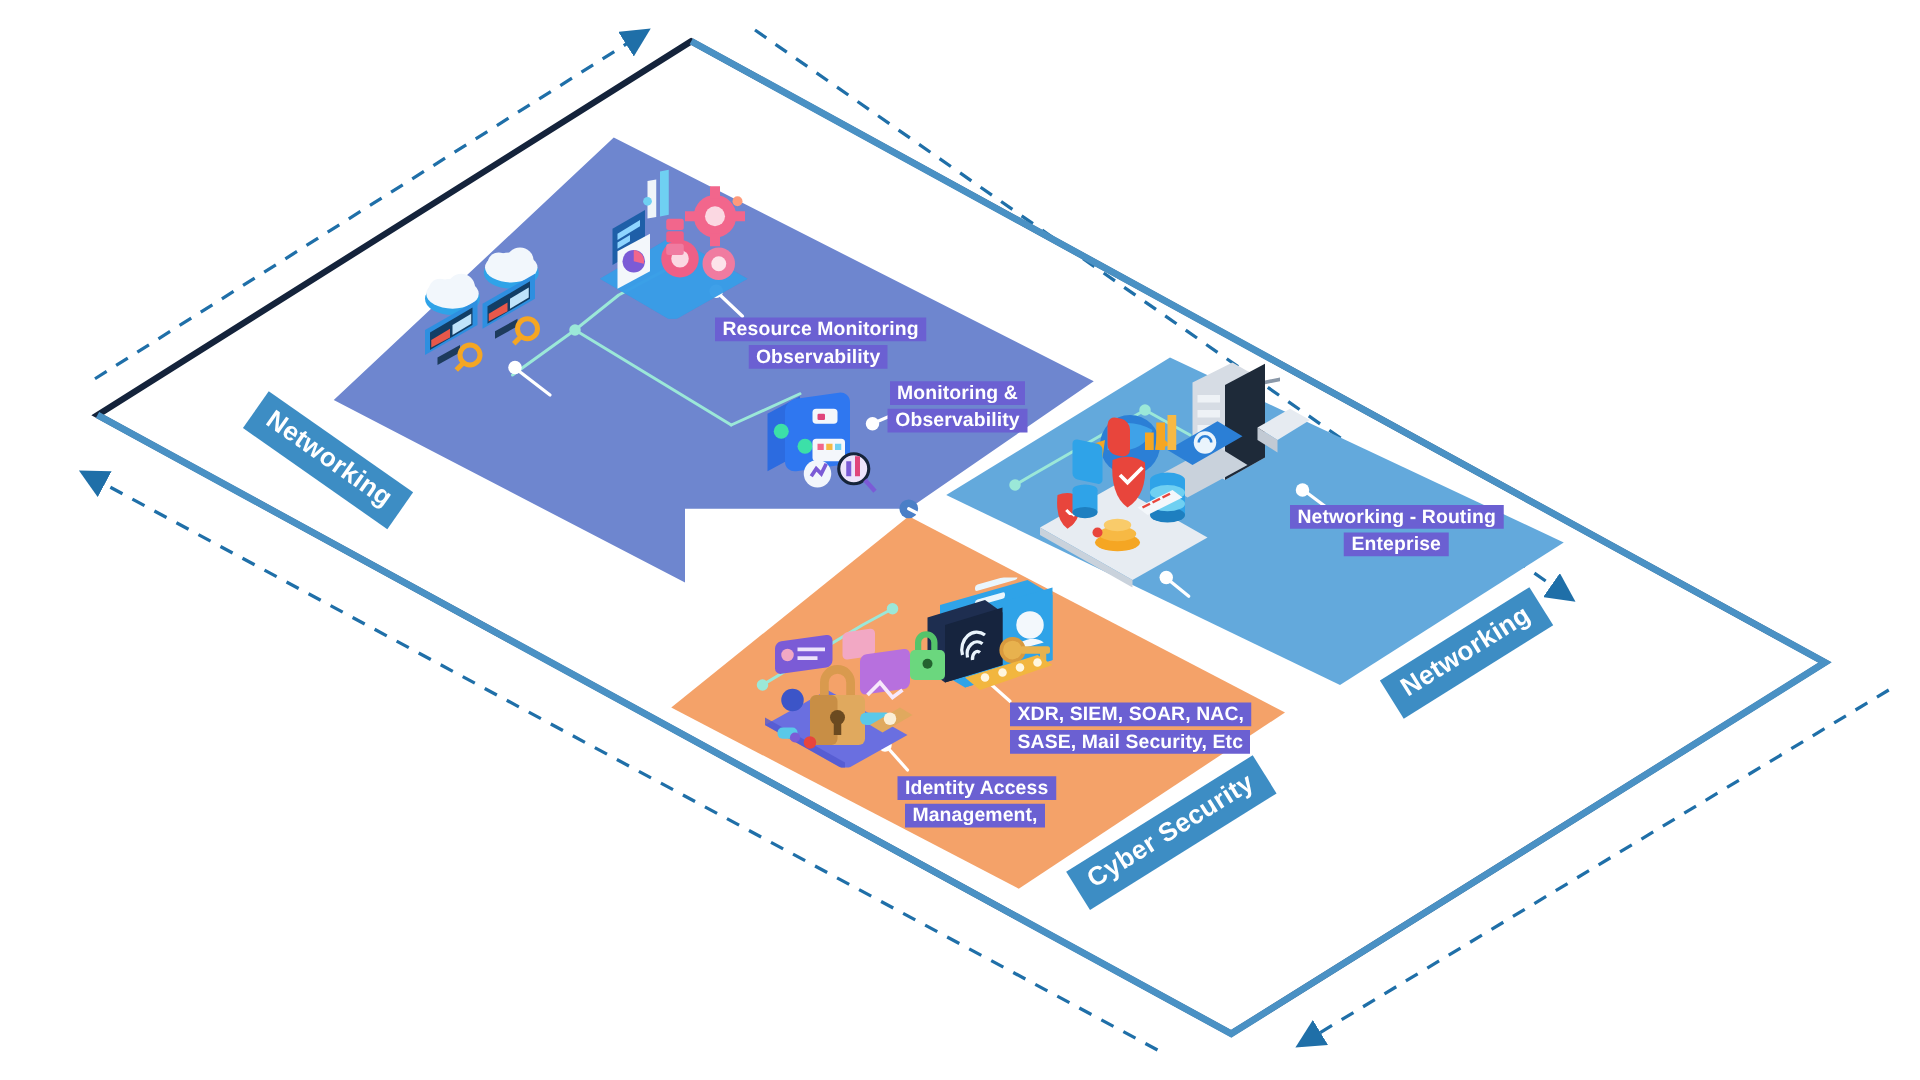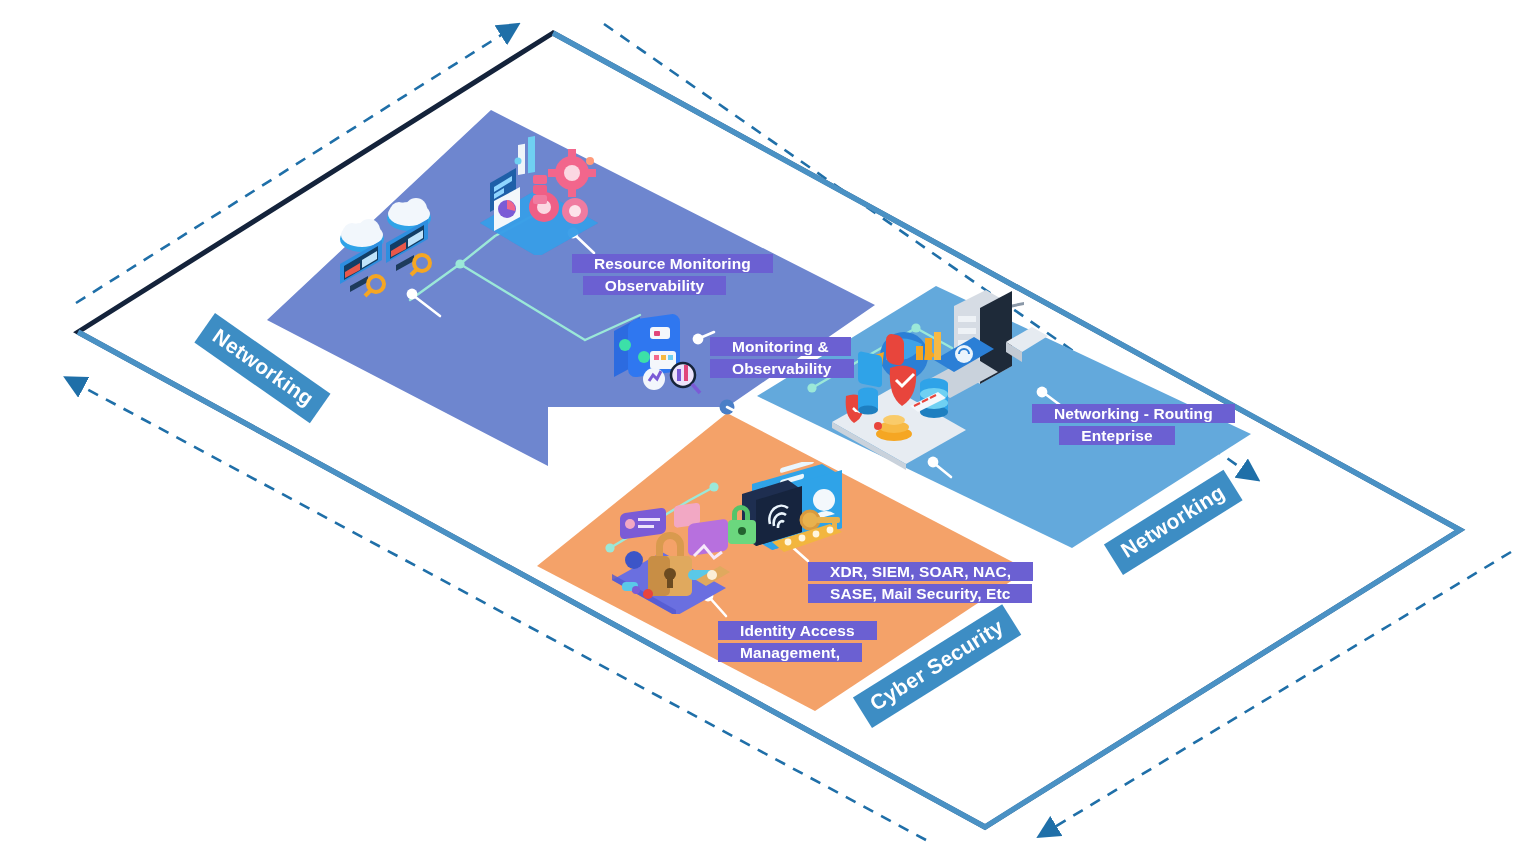--- a/index.html
+++ b/index.html
@@ -4,21 +4,21 @@
 <style>
   html,body{margin:0;padding:0;background:#ffffff;}
   body{width:1536px;height:864px;position:relative;overflow:hidden;
        font-family:"Liberation Sans","DejaVu Sans",sans-serif;}
   #stage{position:absolute;inset:0;width:1536px;height:864px;}
   svg.layer{position:absolute;left:0;top:0;width:1536px;height:864px;overflow:visible;}
 
   
   .callout{position:absolute;color:#ffffff;font-weight:bold;font-size:15.5px;
            line-height:1.45;letter-spacing:.1px;white-space:nowrap;z-index:40;}
-  .callout span{background:#6B60D2;padding:1px 22px;box-decoration-break:clone;
+  .callout span{background:#6B60D2;padding:1px 6px;box-decoration-break:clone;
                 -webkit-box-decoration-break:clone;display:inline;}
   .callout.ctr{text-align:center;}
 
   
   .banner{position:absolute;background:#3D8DC4;color:#fff;font-weight:bold;
           font-size:21px;padding:5px 12px 7px 12px;white-space:nowrap;z-index:45;
           letter-spacing:.3px;}
 
   
   .art{position:absolute;z-index:35;}
@@ -336,21 +336,21 @@
       </g>
     </g>
   </svg>
 
 
   <div class="callout ctr" style="left:572px;top:253px;width:165px;">
     <span>Resource Monitoring</span><br>
     <span>Observability</span>
   </div>
 
-  <div class="callout ctr" style="left:710px;top:304px;width:112px;margin-top:32px;">
+  <div class="callout ctr" style="left:710px;top:304px;width:112px;">
     <span>Monitoring &amp;</span><br>
     <span>Observability</span>
   </div>
 
   <div class="callout ctr" style="left:1032px;top:403px;width:170px;">
     <span>Networking - Routing</span><br>
     <span>Enteprise</span>
   </div>
 
 

